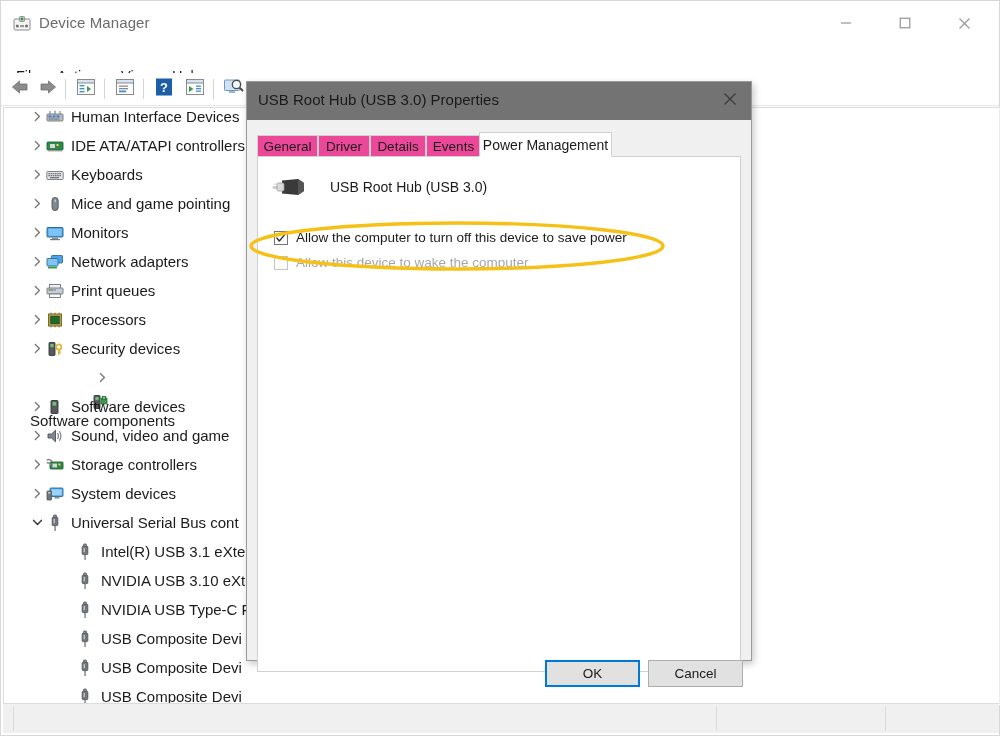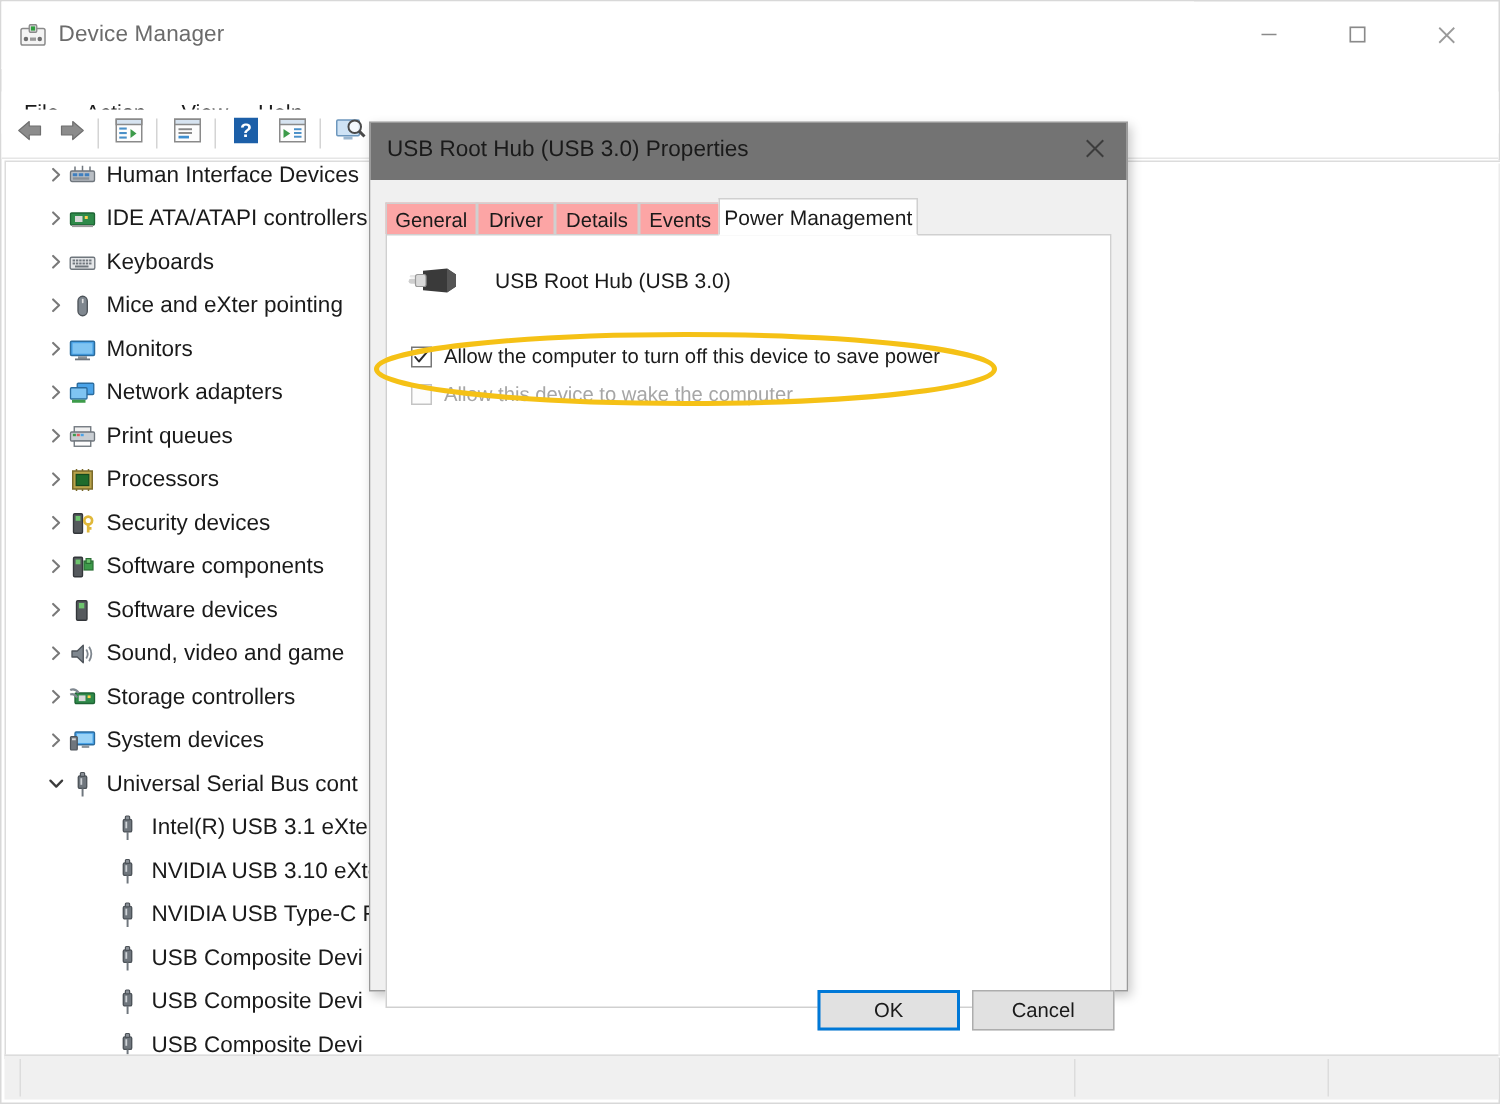--- a/index.html
+++ b/index.html
@@ -195,21 +195,21 @@
     background: #f0f0f0;
   }
 
   
   #tabstrip {
     position: absolute; left: 10px; top: 12px;
     width: 484px; height: 24px;
   }
   .tab {
     position: absolute; top: 3px; height: 21px;
-    background: #fca5a5;
+    background: #ec4899;
     border: 1px solid #d0d0d0;
     border-bottom: none;
     display: flex; align-items: center; justify-content: center;
     font-size: 13.5px; color: #1a1a1a;
     padding: 0 9px;
     box-sizing: border-box;
     cursor: default;
     white-space: nowrap;
   }
   .tab.active {
@@ -495,21 +495,21 @@
             <svg width="9" height="11" viewBox="0 0 9 11">
               <path d="M2.4 1.6 L6.4 5.5 L2.4 9.4" fill="none" stroke="#7a7a7a" stroke-width="1.4" stroke-linecap="round" stroke-linejoin="round"></path>
             </svg>
           </span>
           <span class="tw-icon">
             <svg width="18" height="16" viewBox="0 0 18 16">
               <rect x="6" y="1.5" width="6.2" height="13" rx="3.1" fill="#7f878f" stroke="#4d5359" stroke-width="0.9"></rect>
               <rect x="8.6" y="3.2" width="1.1" height="3" rx="0.5" fill="#e0e0e0"></rect>
             </svg>
           </span>
-          <span class="tw-label">Mice and eXter pointing</span>
+          <span class="tw-label">Mice and game pointing</span>
         </div>
         <div class="tree-row" style="top: 110px; padding-left: 26px;">
           <span class="tw-chev">
             <svg width="9" height="11" viewBox="0 0 9 11">
               <path d="M2.4 1.6 L6.4 5.5 L2.4 9.4" fill="none" stroke="#7a7a7a" stroke-width="1.4" stroke-linecap="round" stroke-linejoin="round"></path>
             </svg>
           </span>
           <span class="tw-icon">
             <svg width="18" height="16" viewBox="0 0 18 16">
               <rect x="1" y="2.5" width="16" height="9.5" rx="0.8" fill="#4aa3e8" stroke="#2b6c9e" stroke-width="1"></rect>
@@ -579,21 +579,21 @@
           <span class="tw-icon">
             <svg width="18" height="16" viewBox="0 0 18 16">
               <rect x="3" y="1.5" width="6" height="13" rx="0.8" fill="#55595d" stroke="#33363a" stroke-width="0.9"></rect>
               <rect x="4.4" y="3" width="3.2" height="3.2" fill="#6ec46e"></rect>
               <circle cx="12.8" cy="6" r="2.6" fill="none" stroke="#e0b83a" stroke-width="1.8"></circle>
               <path d="M12.8 8.4 L12.8 14 M12.8 11.2 L15 11.2" stroke="#e0b83a" stroke-width="1.8"></path>
             </svg>
           </span>
           <span class="tw-label">Security devices</span>
         </div>
-        <div class="tree-row" style="top: 255px; padding-left: 26px;">
+        <div class="tree-row" style="top: 255px; padding-left: 26px; flex-direction: column;">
           <span class="tw-chev">
             <svg width="9" height="11" viewBox="0 0 9 11">
               <path d="M2.4 1.6 L6.4 5.5 L2.4 9.4" fill="none" stroke="#7a7a7a" stroke-width="1.4" stroke-linecap="round" stroke-linejoin="round"></path>
             </svg>
           </span>
           <span class="tw-icon">
             <svg width="18" height="16" viewBox="0 0 18 16">
               <rect x="3" y="1.5" width="6" height="13" rx="0.8" fill="#55595d" stroke="#33363a" stroke-width="0.9"></rect>
               <rect x="4.4" y="3" width="3.2" height="3.2" fill="#6ec46e"></rect>
               <rect x="10" y="4" width="6" height="6" fill="#3d9b4a" stroke="#2a6e34" stroke-width="0.8"></rect>

